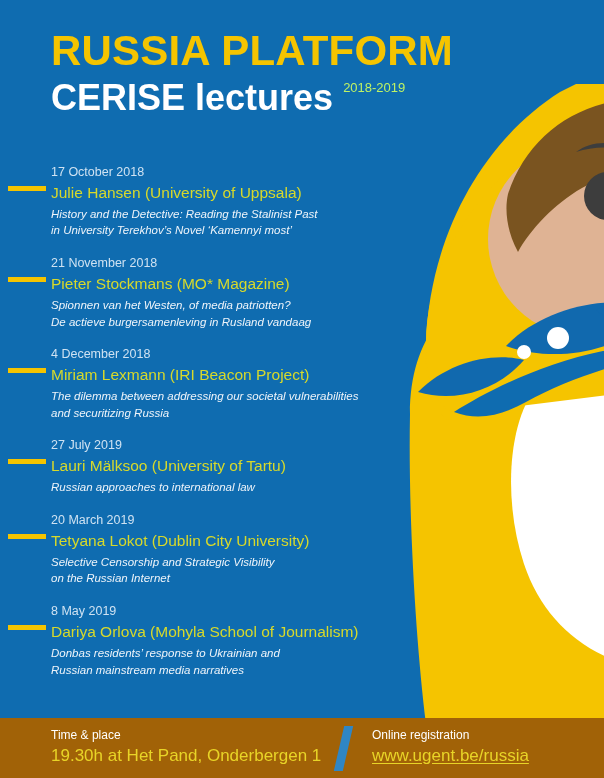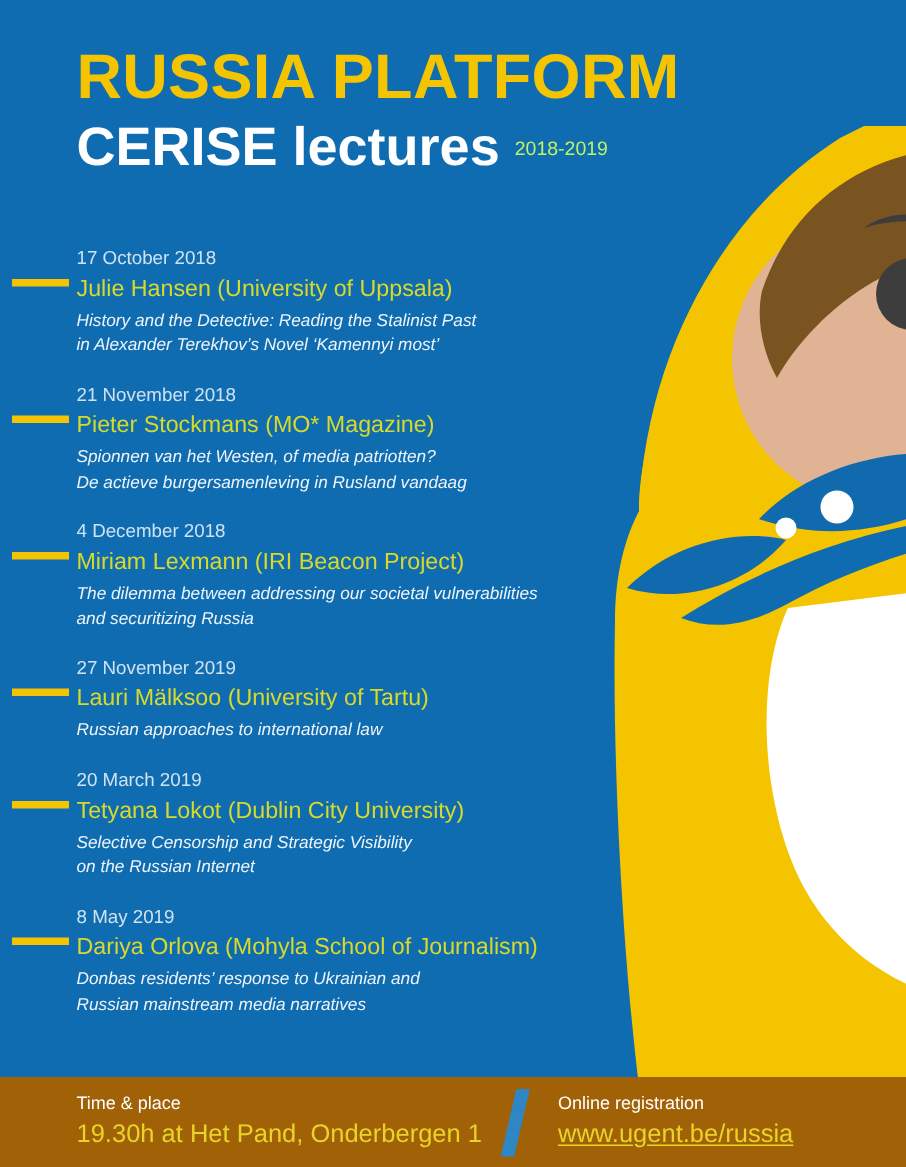--- a/index.html
+++ b/index.html
@@ -37,21 +37,21 @@
   #title-main {
     color: #f5c400;
     font-size: 42px;
     font-weight: bold;
     letter-spacing: 0.2px;
     line-height: 1.0;
     white-space: nowrap;
   }
   #subtitle-row {
     display: flex;
-    align-items: center;
+    align-items: flex-start;
     margin-top: 8px;
   }
   #title-sub {
     color: #ffffff;
     font-size: 36px;
     font-weight: bold;
     line-height: 1.0;
     white-space: nowrap;
   }
   #title-years {
@@ -194,42 +194,42 @@
     </div>
   </div>
 
   <div id="lectures">
 
     <div class="lecture">
       <div class="dash" style="top:22px"></div>
       <div class="date">17 October 2018</div>
       <div class="speaker">Julie Hansen (University of Uppsala)</div>
       <div class="talk-line">History and the Detective: Reading the Stalinist Past</div>
-      <div class="talk-line">in Alexander Terekhov’s Novel ‘Kamennyi most’</div>
+      <div class="talk-line">in University Terekhov’s Novel ‘Kamennyi most’</div>
     </div>
 
     <div class="lecture">
       <div class="dash" style="top:22px"></div>
       <div class="date">21 November 2018</div>
       <div class="speaker">Pieter Stockmans (MO* Magazine)</div>
       <div class="talk-line">Spionnen van het Westen, of media patriotten?</div>
       <div class="talk-line">De actieve burgersamenleving in Rusland vandaag</div>
     </div>
 
     <div class="lecture">
       <div class="dash" style="top:22px"></div>
       <div class="date">4 December 2018</div>
       <div class="speaker">Miriam Lexmann (IRI Beacon Project)</div>
       <div class="talk-line">The dilemma between addressing our societal vulnerabilities</div>
       <div class="talk-line">and securitizing Russia</div>
     </div>
 
     <div class="lecture">
       <div class="dash" style="top:22px"></div>
-      <div class="date">27 November 2019</div>
+      <div class="date">27 July 2019</div>
       <div class="speaker">Lauri Mälksoo (University of Tartu)</div>
       <div class="talk-line">Russian approaches to international law</div>
     </div>
 
     <div class="lecture">
       <div class="dash" style="top:22px"></div>
       <div class="date">20 March 2019</div>
       <div class="speaker">Tetyana Lokot (Dublin City University)</div>
       <div class="talk-line">Selective Censorship and Strategic Visibility</div>
       <div class="talk-line">on the Russian Internet</div>

